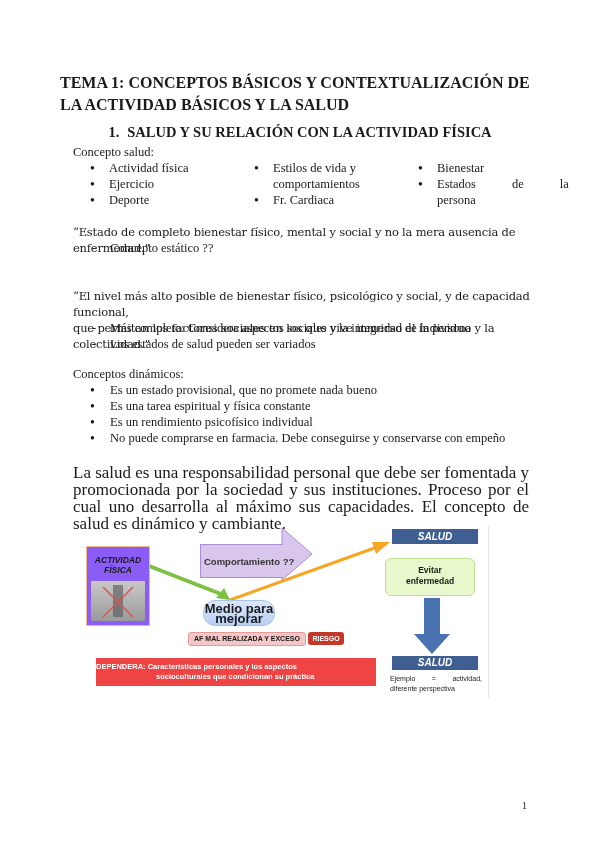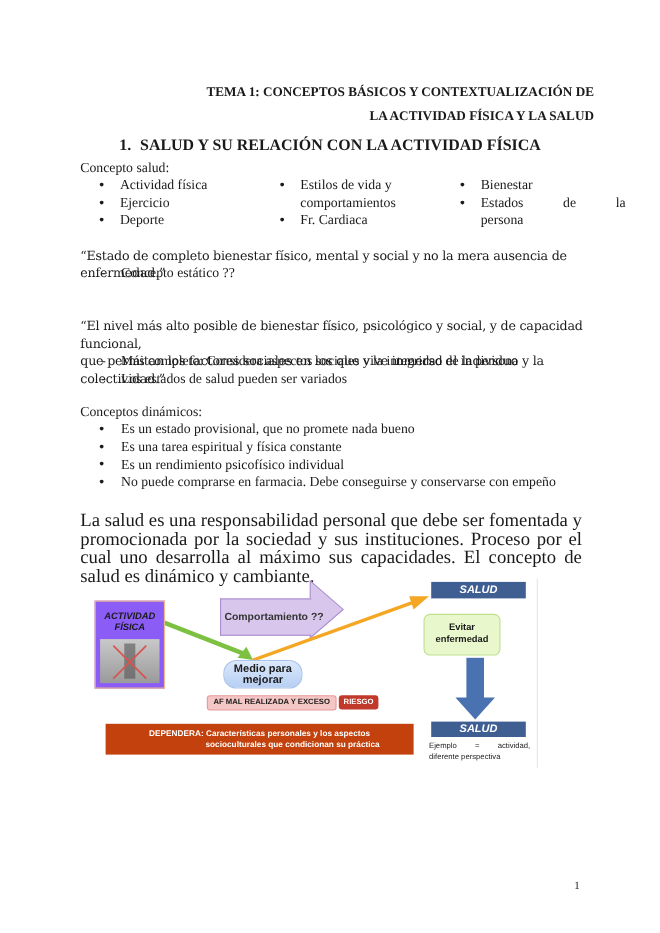--- a/index.html
+++ b/index.html
@@ -1,17 +1,17 @@
 <!DOCTYPE html>
 <html><head>
 <meta charset="utf-8">
 <style>
   html, body { margin:0; padding:0; background:#ffffff; }
   body { width:600px; height:848px; position:relative; overflow:hidden; font-family:"Liberation Serif", serif; color:#1a1a1a; }
-  .title { position:absolute; left:60px; width:480px; top:72px; text-align:right; font-weight:bold; font-size:12px; line-height:22px; }
+  .title { position:absolute; left:60px; width:480px; top:72px; text-align:left; font-weight:bold; font-size:16px; line-height:22px; }
   .h1 { position:absolute; left:60px; width:480px; top:124px; text-align:center; font-weight:bold; font-size:14.5px; }
   .h1 .num { margin-right:8px; }
   .txt { position:absolute; left:73px; font-size:12.5px; line-height:16px; }
   .cols { position:absolute; left:73px; top:160px; width:456px; font-size:12.5px; line-height:16px; }
   .col { position:absolute; top:0; }
   .col ul { margin:0; padding:0; list-style:none; }
   .col li { position:relative; padding-left:22px; }
   .col li::before { content:"\25CF"; position:absolute; left:3px; top:0; font-size:8px; }
   .col li.cont::before { content:""; }
   .justify3 { display:flex; justify-content:space-between; width:102px; }
@@ -26,36 +26,36 @@
   .bul li::before { content:"\25CF"; position:absolute; left:0; font-size:8px; }
   .para { position:absolute; left:73px; width:456px; top:464px; font-size:17px; line-height:17px; text-align:justify; }
   .diagram { position:absolute; left:80px; top:526px; width:430px; height:190px; font-family:"Liberation Sans", sans-serif; }
   .af-box { position:absolute; left:6px; top:20px; width:62px; height:78px; background:#8b5cf6; border:1px solid #f3b88a; }
   .af-box .lbl { text-align:center; font-style:italic; font-weight:bold; font-size:8.5px; line-height:10px; margin-top:8px; }
   .af-photo { position:absolute; left:4px; top:34px; width:54px; height:40px; background:linear-gradient(#c9c9c9,#9a9a9a); }
   .comport { position:absolute; left:120px; top:8px; }
   .comport .body { position:absolute; left:0; top:10px; width:82px; height:32px; background:#d8c6ec; border:1px solid #a98fcf; border-right:none; }
   .comport .txtc { position:absolute; left:4px; top:22px; font-weight:bold; font-size:9.5px; color:#333; white-space:nowrap; }
   .salud-top { position:absolute; left:312px; top:3px; width:86px; height:15px; background:#3f5f93; color:#fff; font-weight:bold; font-style:italic; font-size:10px; text-align:center; line-height:15px; }
-  .evitar { position:absolute; left:305px; top:32px; width:70px; height:38px; background:#e9f8cc; border:1px solid #bfe08f; border-radius:6px; text-align:center; font-weight:bold; font-size:8.5px; line-height:11px; padding-top:6px; box-sizing:border-box; }
-  .medio { position:absolute; left:123px; top:74px; width:72px; height:26px; background:linear-gradient(#dbe8fb,#b7cff3); border:1px solid #a9c2ea; border-radius:12px; text-align:center; font-weight:bold; font-size:10px; line-height:10px; padding-top:3px; box-sizing:border-box; }
+  .evitar { position:absolute; left:305px; top:32px; width:90px; height:38px; background:#e9f8cc; border:1px solid #bfe08f; border-radius:6px; text-align:center; font-weight:bold; font-size:8.5px; line-height:11px; padding-top:6px; box-sizing:border-box; }
+  .medio { position:absolute; left:123px; top:74px; width:72px; height:26px; background:linear-gradient(#dbe8fb,#b7cff3); border:1px solid #a9c2ea; border-radius:12px; text-align:center; font-weight:bold; font-size:13px; line-height:10px; padding-top:3px; box-sizing:border-box; }
   .mal { position:absolute; left:108px; top:106px; width:116px; height:12px; background:#f5c6c6; border:1px solid #e59a9a; border-radius:3px; font-weight:bold; font-size:7px; line-height:12px; text-align:center; }
   .riesgo { position:absolute; left:228px; top:106px; width:36px; height:13px; background:#c0392b; color:#fff; border-radius:3px; font-weight:bold; font-size:7px; line-height:13px; text-align:center; }
-  .depend { position:absolute; left:16px; top:132px; width:280px; height:28px; background:#c2410c; color:#fff; font-weight:bold; font-size:7.5px; line-height:10px; text-align:center; padding-top:4px; box-sizing:border-box; }
+  .depend { position:absolute; left:16px; top:132px; width:280px; height:28px; background:#ef4444; color:#fff; font-weight:bold; font-size:7.5px; line-height:10px; padding-top:4px; box-sizing:border-box; }
   .salud-bot { position:absolute; left:312px; top:130px; width:86px; height:14px; background:#3f5f93; color:#fff; font-weight:bold; font-style:italic; font-size:10px; text-align:center; line-height:14px; }
   .ejemplo { position:absolute; left:310px; top:148px; width:92px; font-size:7px; line-height:10px; color:#222; text-align:justify; }
   .vline { position:absolute; left:408px; top:0; width:1px; height:172px; background:#e6e6e6; }
   .pageno { position:absolute; right:73px; top:800px; font-size:10px; }
 </style>
 </head>
 <body>
 
 <div class="title">
   <div>TEMA 1: CONCEPTOS BÁSICOS Y CONTEXTUALIZACIÓN DE</div>
-  <div>LA ACTIVIDAD FÍSICA Y LA SALUD</div>
+  <div>LA ACTIVIDAD BÁSICOS Y LA SALUD</div>
 </div>
 
 <div class="h1">
   <span class="num">1.</span><span>SALUD Y SU RELACIÓN CON LA ACTIVIDAD FÍSICA</span>
 </div>
 
 <div class="txt" style="top:144px;">Concepto salud:</div>
 
 <div class="cols">
   <div class="col" style="left:14px;">

